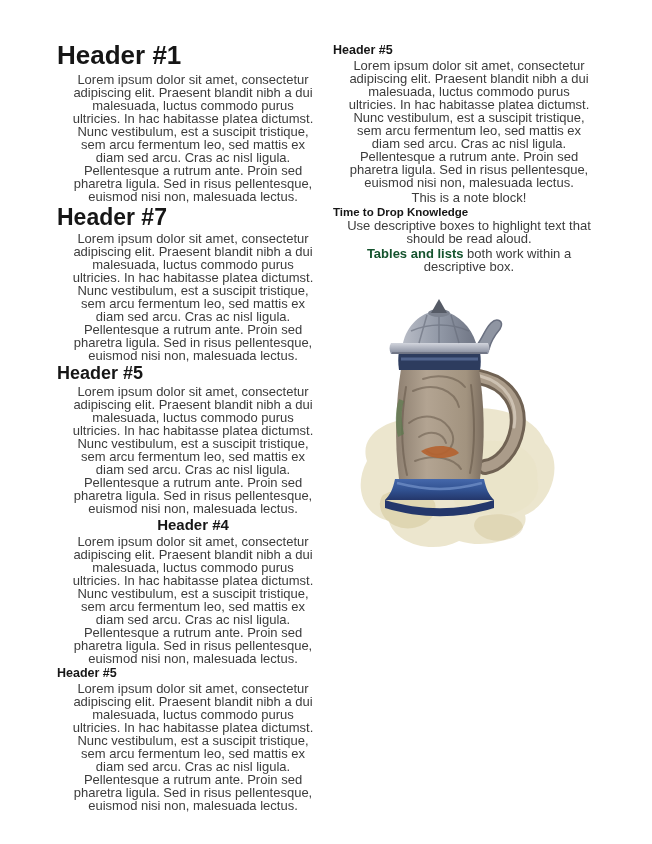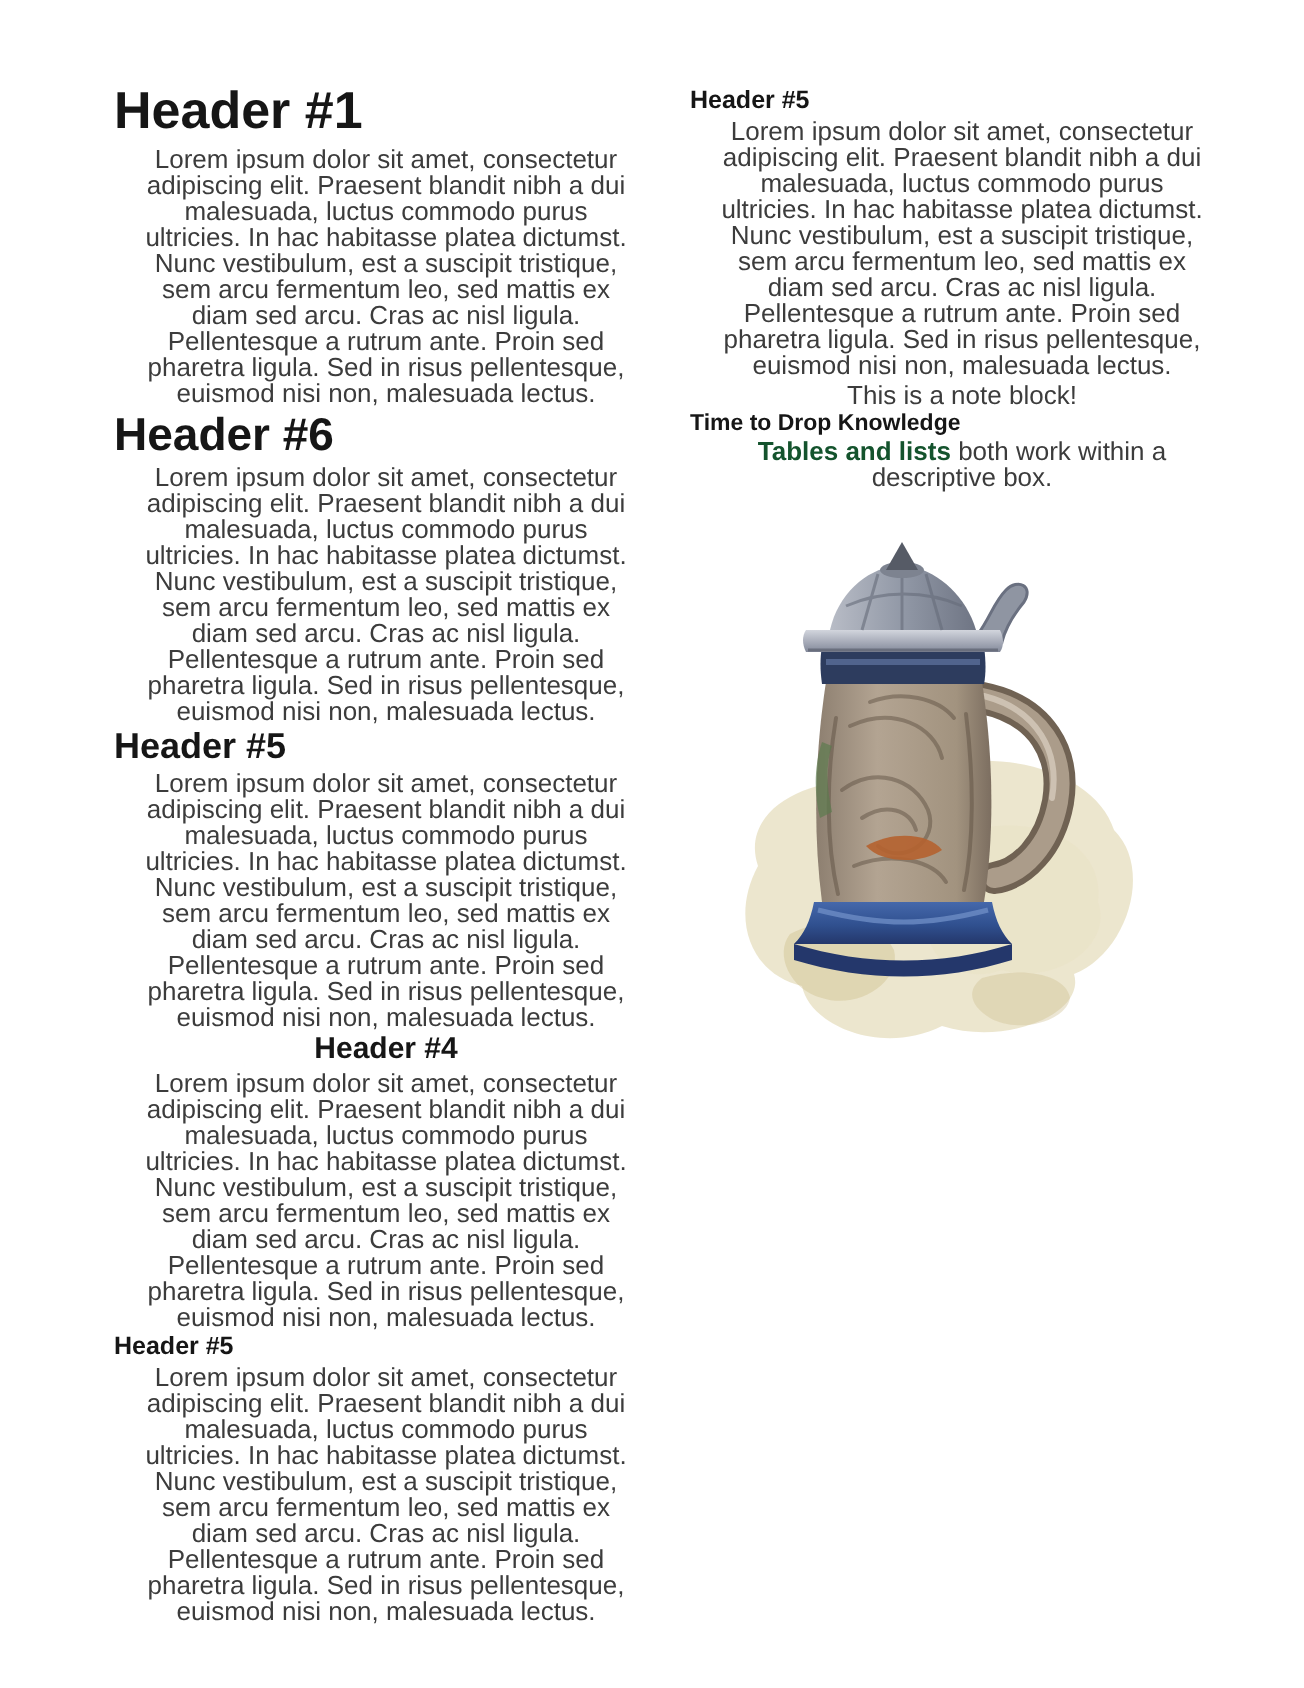--- a/index.html
+++ b/index.html
@@ -8,21 +8,21 @@
     background: #ffffff;
     font-family: "Liberation Sans", sans-serif;
     color: #3c3c3c;
     overflow: hidden;
   }
   .page {
     box-sizing: border-box;
     width: 652px; height: 844px;
     padding: 42px 0 0 57px;
     display: flex;
-    gap: 16px;
+    gap: 4px;
   }
   .col { width: 272px; flex: 0 0 272px; }
 
   h1, h2, h3, h4, h5, h6 {
     color: #161616;
     font-weight: 700;
     line-height: 1.05;
     margin: 0;
   }
   h1 { font-size: 26px;   margin: 0 0 4px 0; }
@@ -57,21 +57,21 @@
 adipiscing elit. Praesent blandit nibh a dui
 malesuada, luctus commodo purus
 ultricies. In hac habitasse platea dictumst.
 Nunc vestibulum, est a suscipit tristique,
 sem arcu fermentum leo, sed mattis ex
 diam sed arcu. Cras ac nisl ligula.
 Pellentesque a rutrum ante. Proin sed
 pharetra ligula. Sed in risus pellentesque,
 euismod nisi non, malesuada lectus.</p>
 
-    <h2>Header #6</h2>
+    <h2>Header #7</h2>
     <p class="body">Lorem ipsum dolor sit amet, consectetur
 adipiscing elit. Praesent blandit nibh a dui
 malesuada, luctus commodo purus
 ultricies. In hac habitasse platea dictumst.
 Nunc vestibulum, est a suscipit tristique,
 sem arcu fermentum leo, sed mattis ex
 diam sed arcu. Cras ac nisl ligula.
 Pellentesque a rutrum ante. Proin sed
 pharetra ligula. Sed in risus pellentesque,
 euismod nisi non, malesuada lectus.</p>
@@ -122,20 +122,22 @@
 Nunc vestibulum, est a suscipit tristique,
 sem arcu fermentum leo, sed mattis ex
 diam sed arcu. Cras ac nisl ligula.
 Pellentesque a rutrum ante. Proin sed
 pharetra ligula. Sed in risus pellentesque,
 euismod nisi non, malesuada lectus.</p>
 
     <p class="body">This is a note block!</p>
 
     <h6>Time to Drop Knowledge</h6>
+    <p class="body">Use descriptive boxes to highlight text that
+should be read aloud.</p>
 
     <p class="body"><span class="lead-bold">Tables and lists</span><span> both work within a
 descriptive box.</span></p>
 
     <div class="figure">
       <svg width="222" height="256" viewBox="0 0 222 256">
         <defs>
           <linearGradient id="domeGrad" x1="0" y1="0" x2="1" y2="0">
             <stop offset="0" stop-color="#b8bcc6"></stop>
             <stop offset="0.5" stop-color="#9198a6"></stop>

